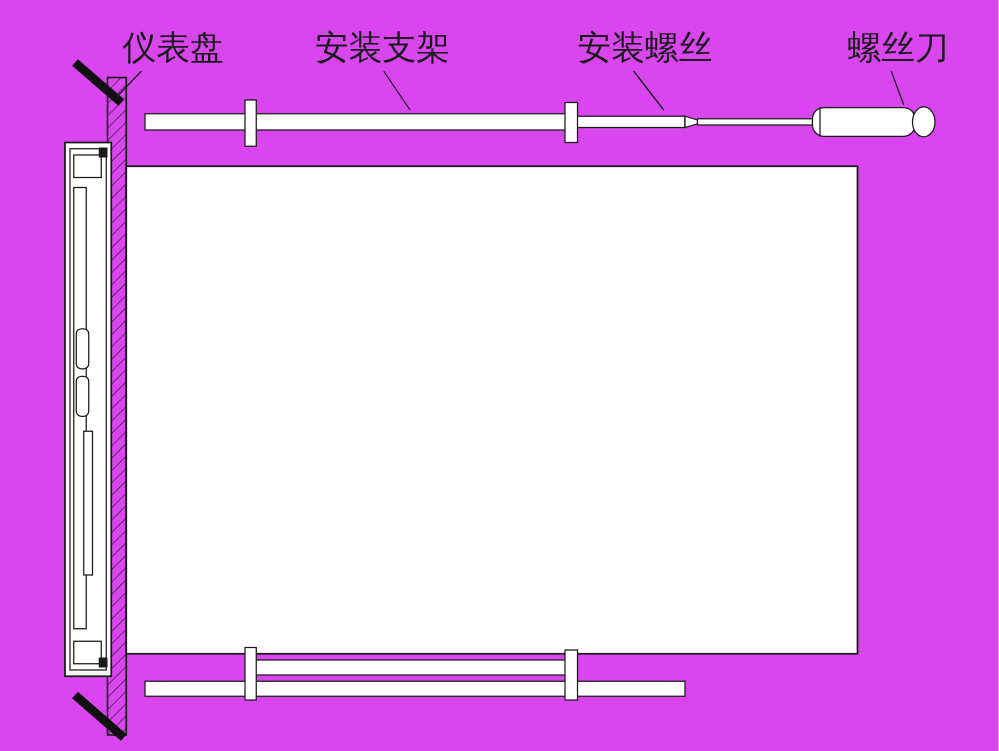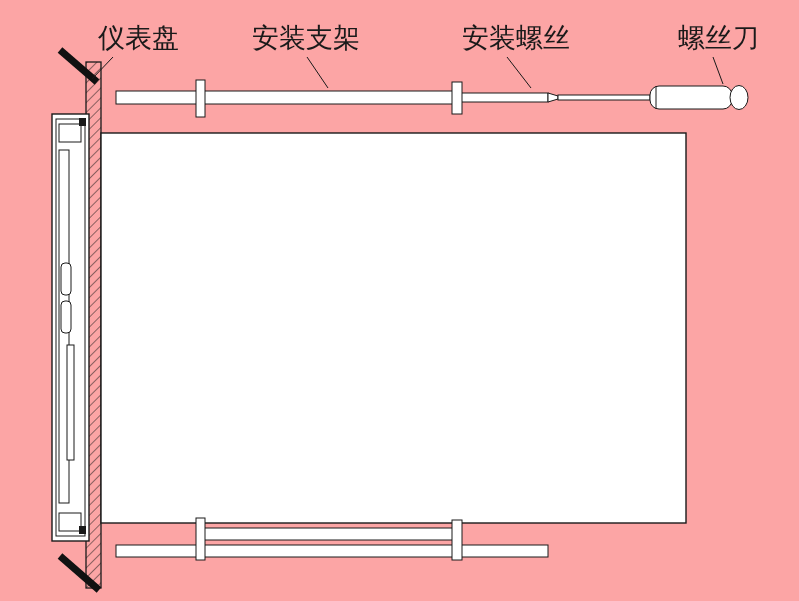--- a/index.html
+++ b/index.html
@@ -1,16 +1,16 @@
 <!DOCTYPE html>
 <html><head>
 <meta charset="utf-8">
 <style>
   html,body{margin:0;padding:0;background:#ffffff;}
-  .stage{position:relative;width:799px;height:601px;background:#fca5a5;overflow:hidden;}
+  .stage{position:relative;width:799px;height:601px;background:#d946ef;overflow:hidden;}
   svg{display:block;}
   .lnthin{stroke:#1a1a1a;stroke-width:1;fill:none;}
   .white{fill:#ffffff;stroke:#1a1a1a;stroke-width:1.4;}
   .whitethin{fill:#ffffff;stroke:#1a1a1a;stroke-width:1;}
   .thick{stroke:#111111;stroke-width:7;fill:none;}
   .lbl{font-family:"DejaVu Sans","Liberation Sans",sans-serif;font-size:27px;fill:#1a1a1a;}
 </style>
 </head>
 <body>
 

